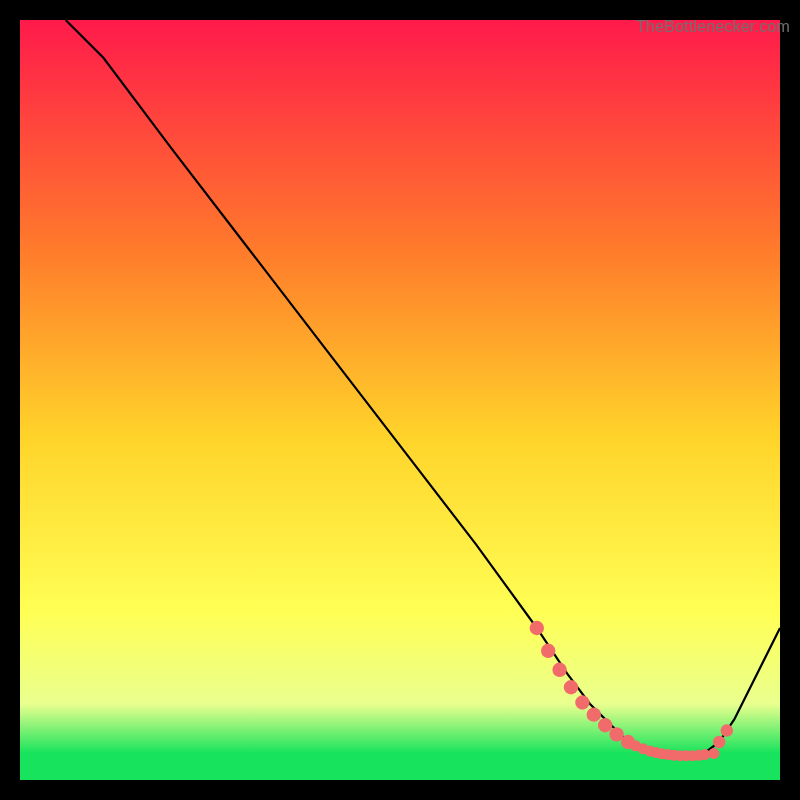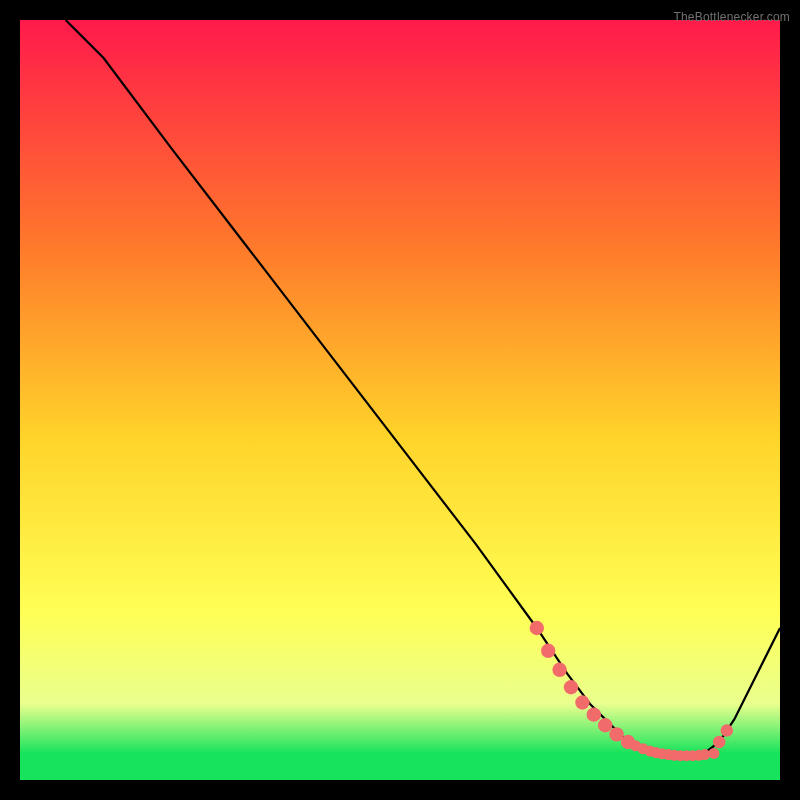--- a/index.html
+++ b/index.html
@@ -25,24 +25,24 @@
     height: 760px;
     background: #000;
   }
   svg.plot {
     display: block;
     width: 760px;
     height: 760px;
   }
   .attribution {
     position: absolute;
-    top: 10px;
+    top: 18px;
     right: 10px;
     color: #707070;
-    font-size: 12px;
+    font-size: 16px;
     letter-spacing: 0.2px;
     font-weight: 400;
   }
 </style>
 </head>
 <body>
 
 <div class="stage">
   <div class="plot-wrap">
     <svg class="plot" viewBox="0 0 760 760">

